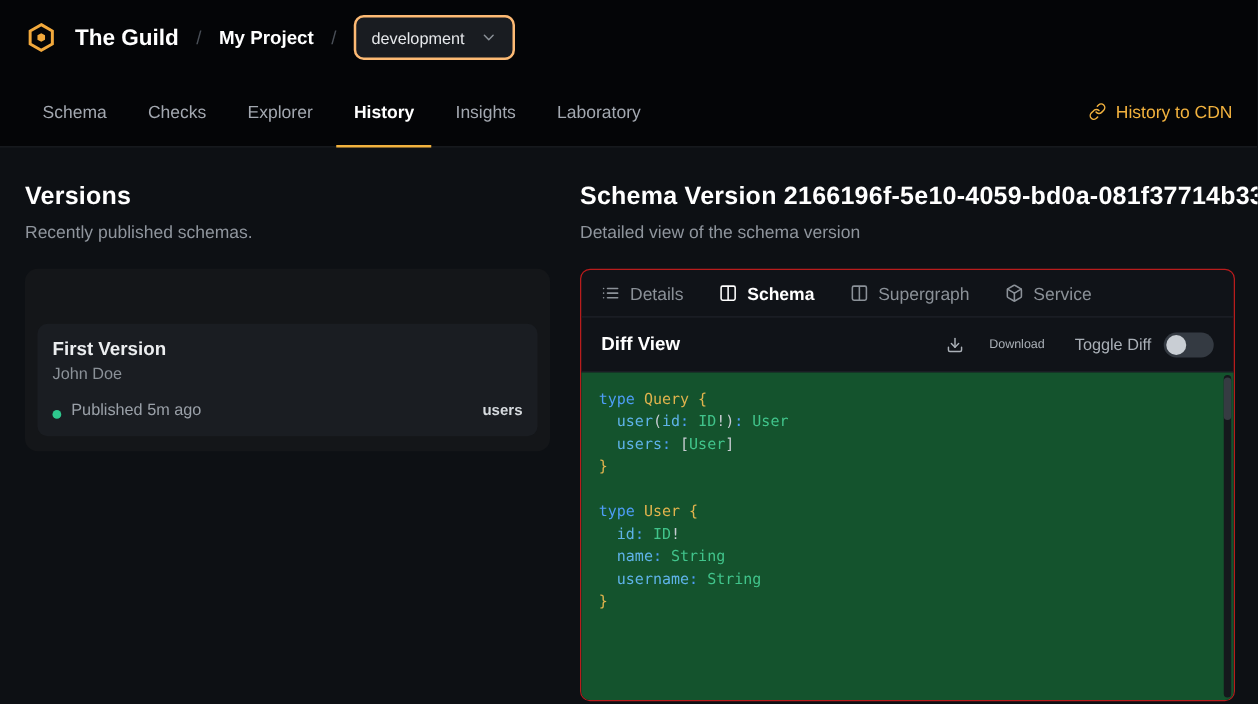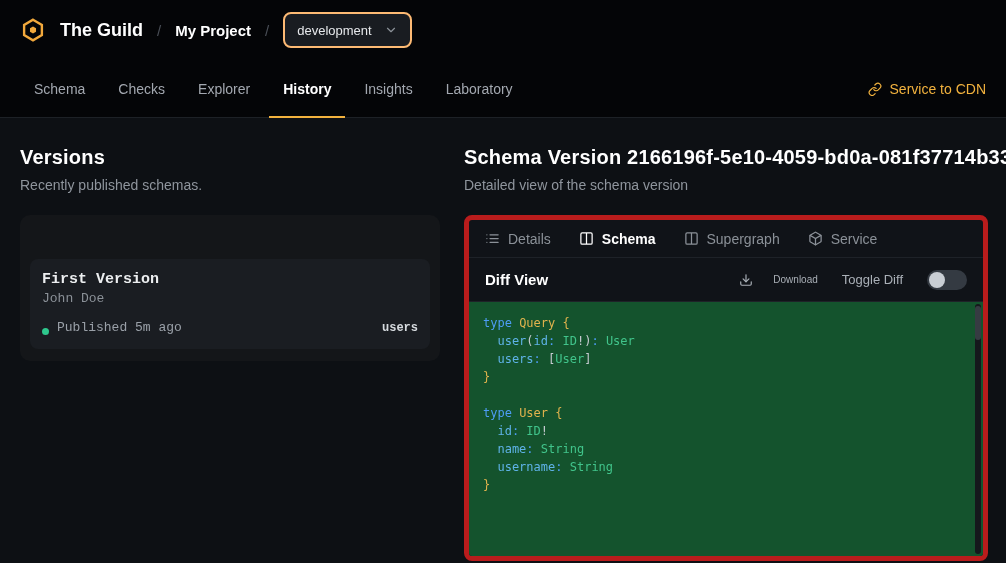--- a/index.html
+++ b/index.html
@@ -38,38 +38,38 @@
 
   
   main { display:flex; gap:24px; padding:28px 18px 0 20px; }
   .col-left { flex:0 0 420px; width:420px; }
   .col-right { flex:1; min-width:0; }
   .section-title { font-size:20px; font-weight:700; color:#fff; letter-spacing:.2px; white-space:nowrap; }
   .section-sub { margin-top:8px; font-size:14px; color:#8f959d; }
 
   
   .version-card { margin-top:22px; background:#141619; border-radius:10px; padding:44px 10px 12px; }
-  .version-item { background:#1a1d22; border-radius:8px; padding:12px 12px 14px; cursor:pointer;font-family:Liberation Mono, monospace; }
+  .version-item { background:#1a1d22; border-radius:8px; padding:12px 12px 14px; cursor:pointer; }
   .vi-name { font-size:15px; font-weight:600; color:#eceef0; }
   .vi-author { margin-top:3px; font-size:13px; color:#8b9198; }
   .vi-meta { margin-top:14px; display:flex; align-items:flex-end; gap:8px; font-size:13px; color:#9aa0a8; }
   .vi-dot { width:7px; height:7px; border-radius:50%; background:var(--green); }
   .vi-service { margin-left:auto; font-size:12px; font-weight:700; color:#d6dade; }
 
   
-  .panel { margin-top:22px; background:#101318; border:5px solid #b91c1c; border-radius:8px; height:346px;
+  .panel { margin-top:22px; background:#101318; border:1px solid #b91c1c; border-radius:8px; height:346px;
     display:flex; flex-direction:column; overflow:hidden; }
   .panel-tabs { display:flex; align-items:center; gap:28px; padding:0 16px; border-bottom:1px solid #1e2228; flex:0 0 38px; }
   .ptab { display:flex; align-items:center; gap:8px; font-size:14px; color:#8b9198; cursor:pointer; }
   .ptab.active { color:#fff; font-weight:600; }
   .diff-bar { display:flex; align-items:center; padding:0 16px; flex:0 0 44px; border-bottom:1px solid #1e2228; }
   .diff-title { font-size:15px; font-weight:700; color:#fff; }
   .diff-actions { margin-left:auto; display:flex; align-items:center; gap:24px; }
   .download { display:flex; align-items:center; gap:20px; font-size:10px; color:#aab0b7; cursor:pointer; }
-  .toggle-wrap { display:flex; align-items:center; gap:24px; }
+  .toggle-wrap { display:flex; align-items:center; gap:10px; }
   .toggle-label { font-size:13px; color:#aab0b7; }
   .switch { width:40px; height:20px; border-radius:10px; background:#343a42; position:relative; cursor:pointer; }
   .switch .knob { position:absolute; top:2px; left:2px; width:16px; height:16px; border-radius:50%; background:#c9ced4; }
 
   
   .code-area { position:relative; flex:1; background:#14532d; padding:12px 14px; overflow:hidden;
     font-family:"DejaVu Sans Mono",monospace; font-size:12px; line-height:18px; }
   .code-line { white-space:pre; min-height:18px; }
   .tok-kw{color:var(--code-kw);} .tok-field{color:var(--code-field);} .tok-ref{color:var(--code-ref);}
   .tok-name{color:var(--code-name);} .tok-plain{color:var(--code-plain);}
@@ -112,21 +112,21 @@
   <div class="nav-tab active">History</div>
   <div class="nav-tab">Insights</div>
   <div class="nav-tab">Laboratory</div>
   <div class="cdn-link">
     <span>
       <svg viewBox="0 0 24 24" width="14" height="14" fill="none" stroke="currentColor" stroke-width="2" stroke-linecap="round" stroke-linejoin="round">
         <path d="M10 13a5 5 0 0 0 7.54.54l3-3a5 5 0 0 0-7.07-7.07l-1.72 1.71"></path>
         <path d="M14 11a5 5 0 0 0-7.54.54l-3 3a5 5 0 0 0 7.07 7.07l1.71-1.71"></path>
       </svg>
     </span>
-    <span>Service to CDN</span>
+    <span>History to CDN</span>
   </div>
 </nav>
 
 <main>
   <section class="col-left">
     <h1 class="section-title">Versions</h1>
     <p class="section-sub">Recently published schemas.</p>
     <div class="version-card">
       <div class="version-item">
         <div class="vi-name">First Version</div>

